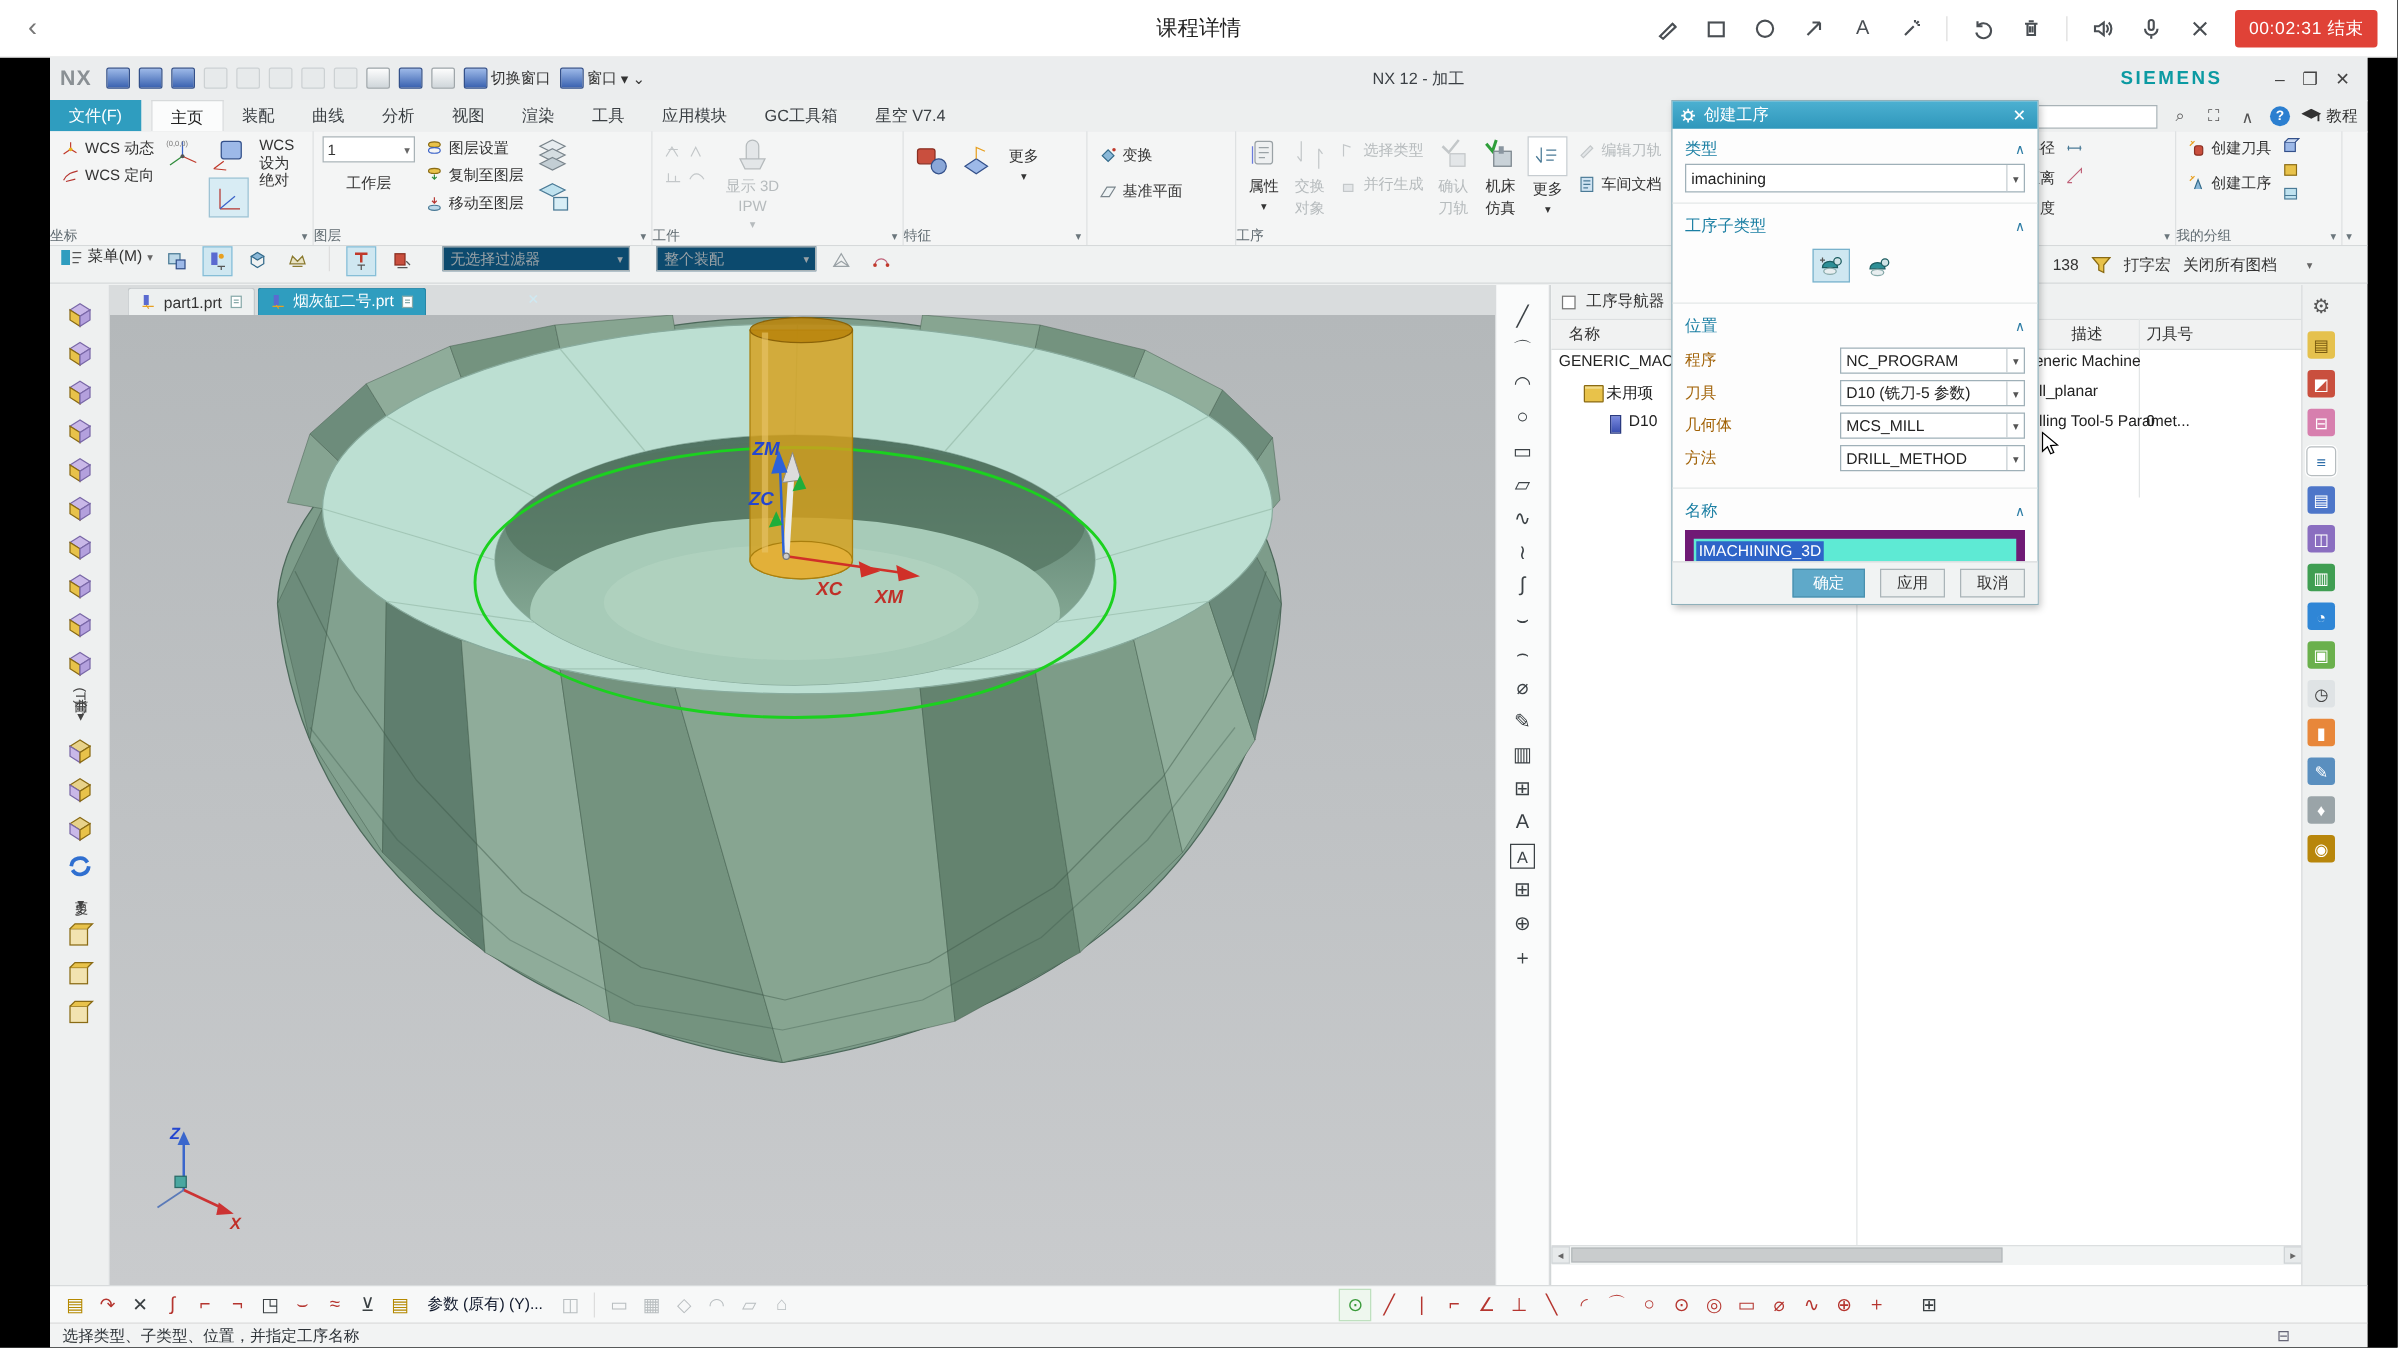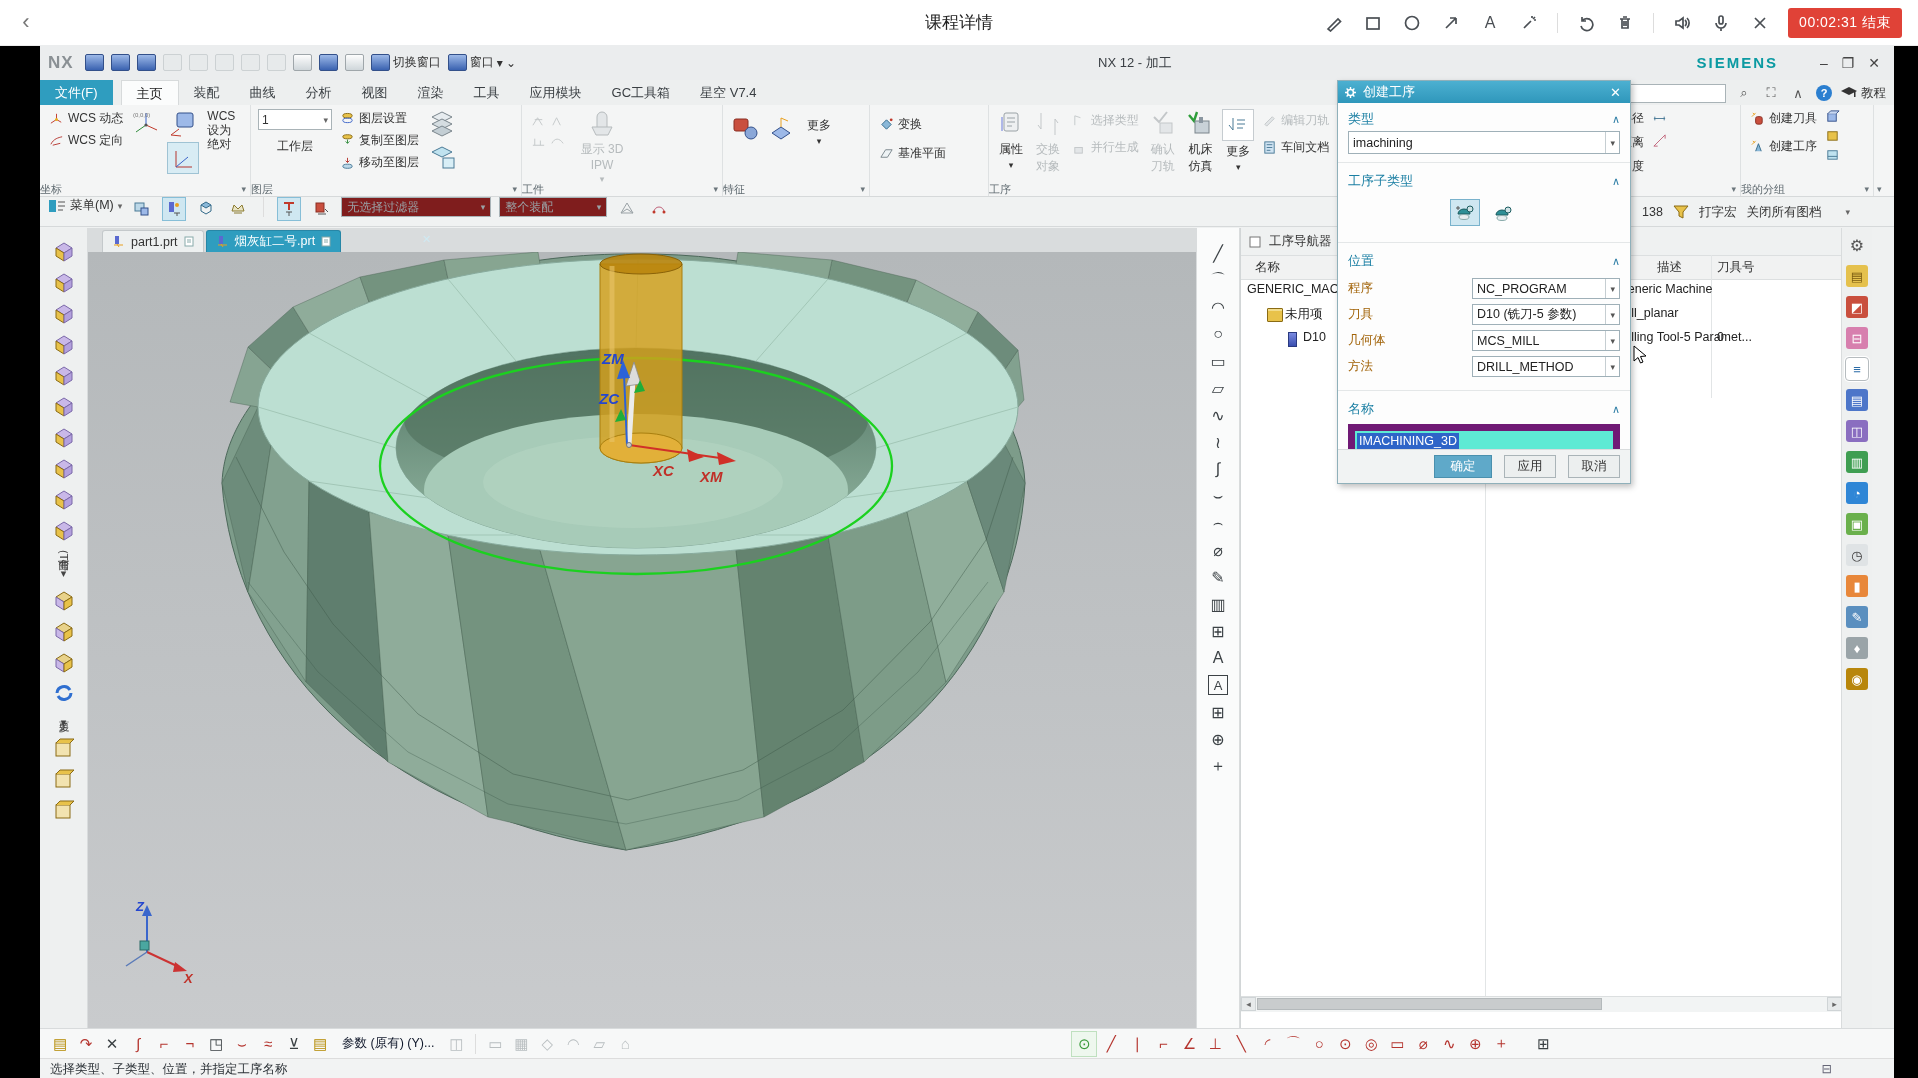--- a/index.html
+++ b/index.html
@@ -50,21 +50,21 @@
   .bigbtn.gray{color:#b6bbbd;}
   .ic16{width:15px;height:15px;display:inline-block;flex:0 0 auto;}
   .layersel{width:66px;height:19px;border:1px solid #a9b3b7;background:#fff;font-size:12px;padding:0 3px;display:flex;justify-content:space-between;align-items:center;}
   .toggle{width:24px;height:20px;border:1px solid #9fc3d4;background:#d8ecf4;display:flex;align-items:center;justify-content:center;margin-bottom:3px;}
   .rgright{position:absolute;right:4px;top:0;height:100%;display:flex;}
   
   .tb2{position:absolute;left:0;top:152px;width:100%;height:30px;background:#f0f2f2;border-bottom:1px solid #d6d9da;display:flex;align-items:flex-start;gap:8px;padding-left:8px;box-sizing:border-box;}
   .menuBtn{display:flex;align-items:center;gap:4px;font-size:12.5px;color:#333;cursor:pointer;}
   .tbi{width:22px;height:22px;border:1px solid transparent;display:flex;align-items:center;justify-content:center;cursor:pointer;}
   .tbi.on{background:#cfe7f1;border-color:#86bed7;}
-  .sel{height:20px;border:1px solid #a9b3b7;background:#7f1d1d;color:#9aa2a6;font-size:12px;display:flex;align-items:center;justify-content:space-between;padding:0 5px;box-sizing:border-box;}
+  .sel{height:20px;border:1px solid #a9b3b7;background:#0c4a6e;color:#9aa2a6;font-size:12px;display:flex;align-items:center;justify-content:space-between;padding:0 5px;box-sizing:border-box;margin-left:13px;}
   .tb2right{position:absolute;right:44px;top:0;height:30px;display:flex;align-items:center;gap:10px;font-size:12.5px;color:#333;}
   
   .ptabs{position:absolute;left:48px;top:183px;width:1152px;height:24px;background:#d9dcdd;display:flex;align-items:flex-end;padding-left:14px;box-sizing:border-box;gap:2px;}
   .ptab{height:21px;display:flex;align-items:center;gap:6px;background:#edf0f0;border:1px solid #c4c9cb;border-bottom:none;padding:0 9px;font-size:12.5px;color:#333;border-radius:3px 3px 0 0;cursor:pointer;}
   .ptab.active{background:#2f9dbf;color:#fff;border-color:#2786a6;}
   
   .lstrip{position:absolute;left:0;top:183px;width:48px;height:800px;background:#eef0f0;border-right:1px solid #d9dcdd;display:flex;flex-direction:column;align-items:center;padding-top:10px;box-sizing:border-box;gap:5px;overflow:hidden;}
   .cube{width:26px;height:26px;cursor:pointer;}
   .vlabel{writing-mode:vertical-lr;font-size:11px;color:#444;margin:2px 0;cursor:pointer;}
   .mstrip{position:absolute;left:1156px;top:183px;width:44px;height:800px;background:#fafbfb;border-left:1px solid #d9dcdd;border-right:1px solid #d9dcdd;display:flex;flex-direction:column;align-items:center;padding-top:12px;box-sizing:border-box;gap:1px;overflow:hidden;}
@@ -661,21 +661,21 @@
       <span class="tbi">
           <svg width="18" height="18" viewBox="0 0 18 18">
             <rect x="4" y="3" width="8" height="9" fill="#c94f3e" stroke="#8a2f22"></rect>
             <path d="M13 9 l3 3 M6 14 h8" stroke="#555"></path>
           </svg>
         </span>
       <div class="sel" style="width:150px;">
           <span>无选择过滤器</span>
           <span style="font-size:9px;">▾</span>
         </div>
-      <div class="sel" style="width:108px;">
+      <div class="sel" style="width:128px;">
           <span>整个装配</span>
           <span style="font-size:9px;">▾</span>
         </div>
       <span class="tbi">
           <svg width="18" height="18" viewBox="0 0 18 18">
             <path d="M3 13 L9 3 l6 10Z M3 13 l6-4 6 4" fill="none" stroke="#9aa2a6"></path>
           </svg>
         </span>
       <span class="tbi">
           <svg width="18" height="18" viewBox="0 0 18 18">

